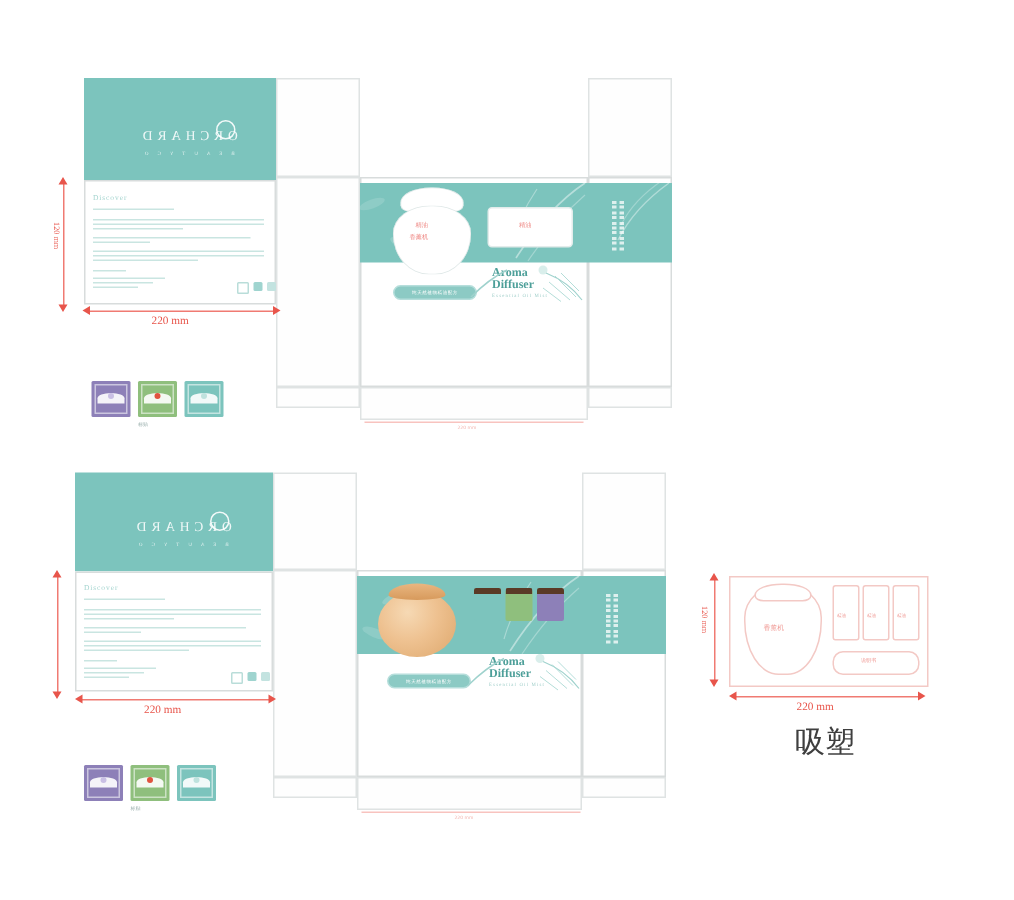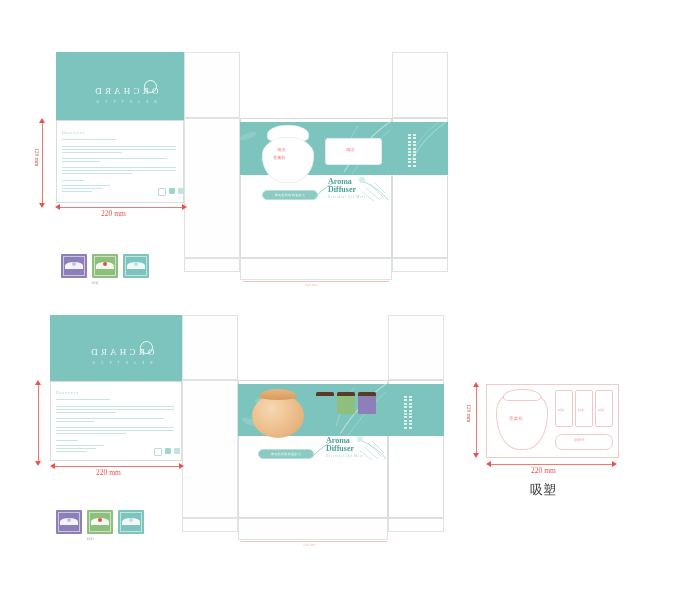--- a/index.html
+++ b/index.html
@@ -432,16 +432,16 @@
     <div class="dimlineV" style="left:476px;top:386px;height:68px;"></div>
     <div class="arrow u" style="left:473px;top:382px;"></div>
     <div class="arrow d" style="left:473px;top:453px;"></div>
     <div class="dimtxt v" style="left:466px;top:404px;">120 mm</div>
 
     <div class="dimline" style="left:489px;top:464px;width:125px;"></div>
     <div class="arrow l" style="left:486px;top:461px;"></div>
     <div class="arrow r" style="left:612px;top:461px;"></div>
     <div class="dimtxt" style="left:531px;top:466px;">220 mm</div>
 
-    <div class="blabel" style="left:530px;top:481px;font-size:13px;">吸塑</div>
+    <div class="blabel" style="left:530px;top:481px;font-size:20px;">吸塑</div>
   </div>
 
 </div>
 
 </body></html>

